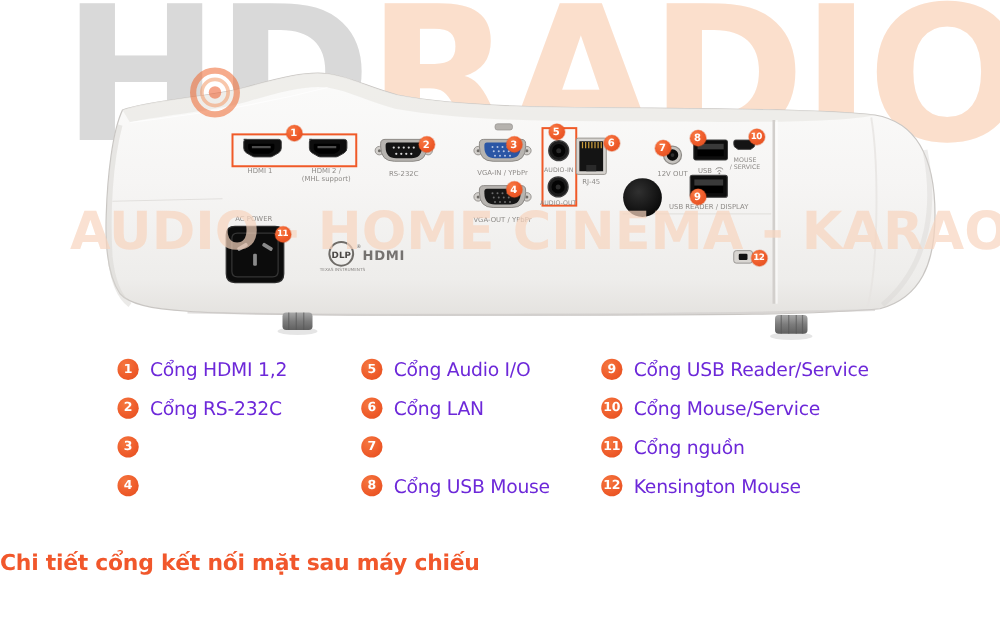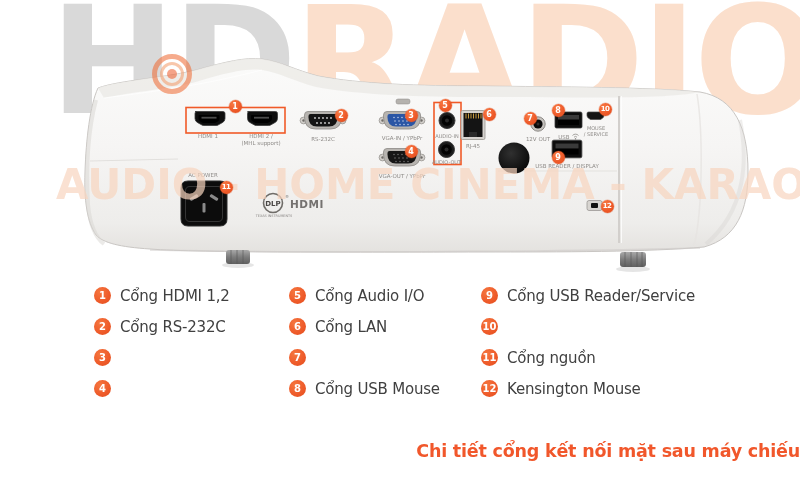--- a/index.html
+++ b/index.html
@@ -37,23 +37,23 @@
   .pbadge.two { font-size:7px; letter-spacing:-.5px; }
   
   .legend-col { position:absolute; top:287px; z-index:5; display:flex; flex-direction:column; gap:14px; }
   #col1 { left:94px; } #col2 { left:289px; } #col3 { left:481px; }
   .legend-item { display:flex; align-items:center; height:17px; }
   .lbadge {
     width:17px; height:17px; border-radius:50%; flex:0 0 17px;
     background:radial-gradient(circle at 35% 30%, #f5763f, #ee5a29 60%, #e14e1d);
     color:#fff; font-weight:bold; font-size:10px; line-height:17px; text-align:center;
   }
-  .llabel { margin-left:9px; font-size:15px; color:#404040; white-space:nowrap; letter-spacing:-0.2px; }
+  .llabel { margin-left:9px; font-size:15px; color:#6d28d9; white-space:nowrap; letter-spacing:-0.2px; }
   .caption {
-    position:absolute; left:0; right:0; top:441px; z-index:5; text-align:right;
+    position:absolute; left:0; right:0; top:441px; z-index:5; text-align:left;
     font-size:17.5px; font-weight:bold; color:#f1572b; letter-spacing:-0.2px;
   }
 </style>
 </head>
 <body>
 
 <div id="canvas">
 
   <div class="wm-top"><span class="wm-gray">HD</span><span class="wm-peach">RADIO</span></div>
 
@@ -319,20 +319,21 @@
       <span class="llabel">Cổng USB Mouse</span>
     </div>
   </div>
   <div class="legend-col" id="col3">
     <div class="legend-item">
       <span class="lbadge">9</span>
       <span class="llabel">Cổng USB Reader/Service</span>
     </div>
     <div class="legend-item">
       <span class="lbadge">10</span>
+      <span class="llabel">Cổng Mouse/Service</span>
     </div>
     <div class="legend-item">
       <span class="lbadge">11</span>
       <span class="llabel">Cổng nguồn</span>
     </div>
     <div class="legend-item">
       <span class="lbadge">12</span>
       <span class="llabel">Kensington Mouse</span>
     </div>
   </div>

